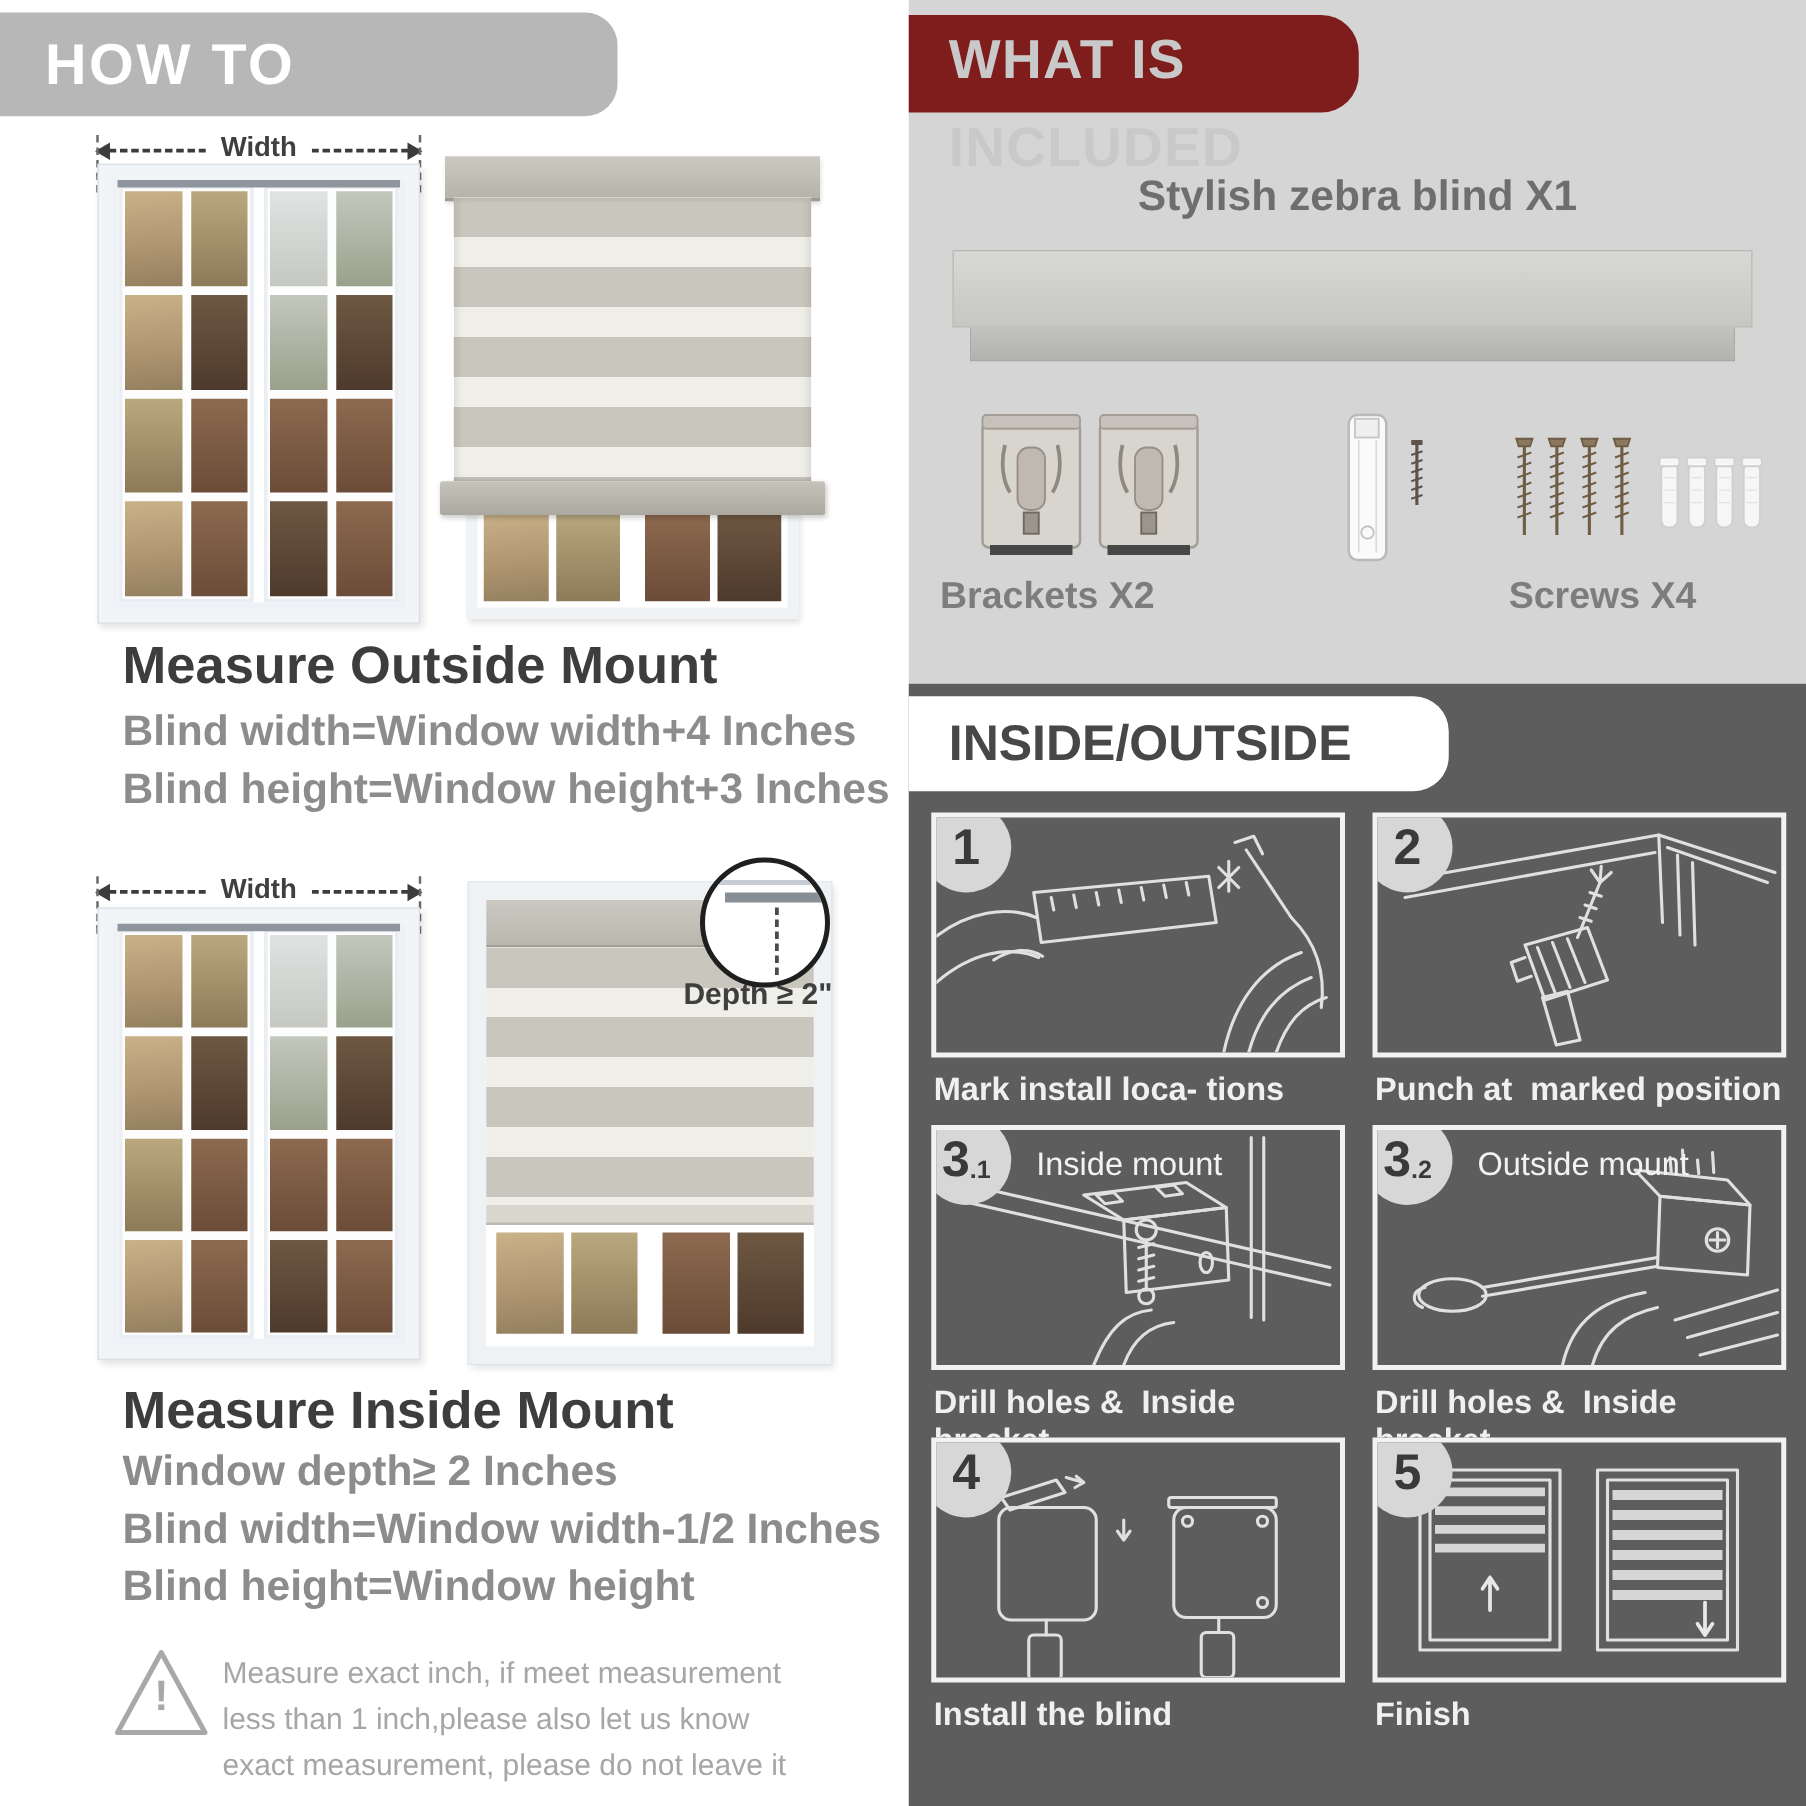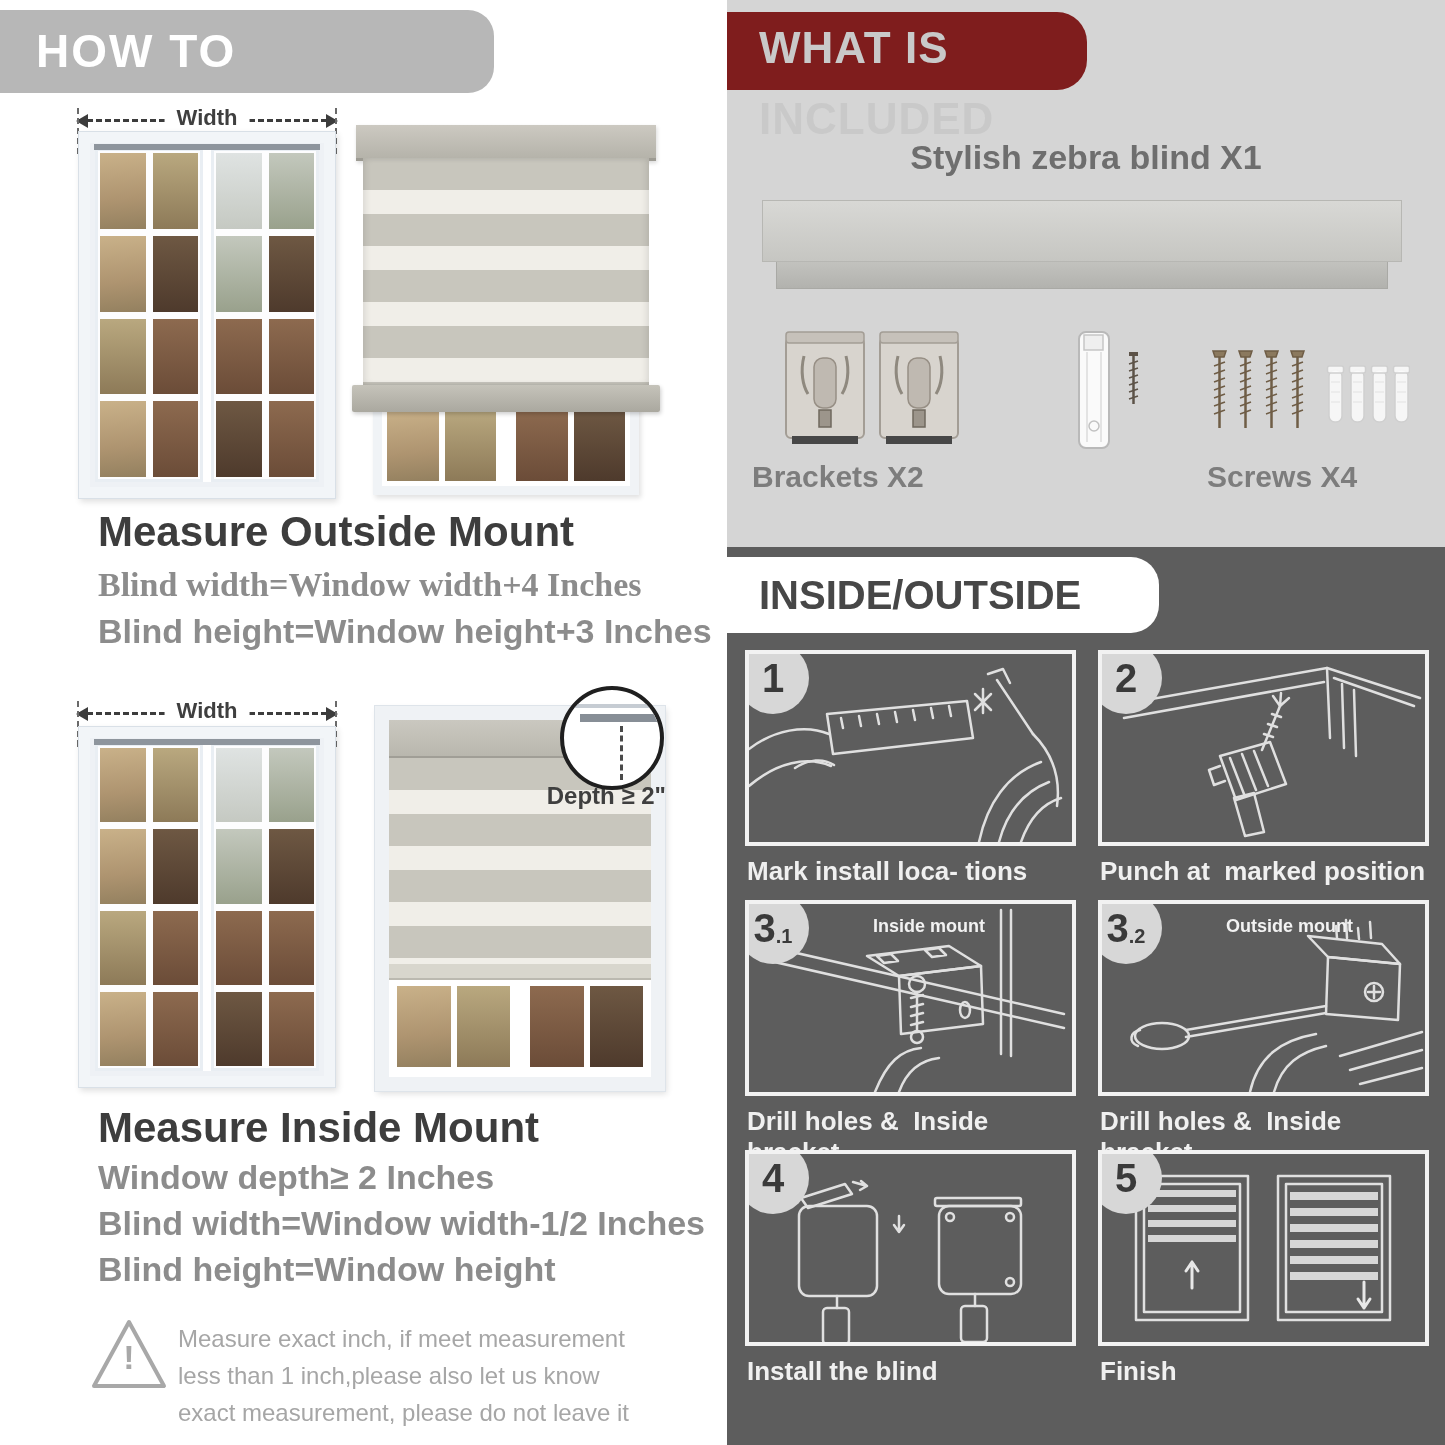--- a/index.html
+++ b/index.html
@@ -115,21 +115,21 @@
     padding-left:32px;box-sizing:border-box;}
   #steps{position:absolute;left:18px;top:103px;width:684px;display:grid;
     grid-template-columns:331px 331px;column-gap:22px;}
   .step{height:250px;position:relative;}
   .step-panel{position:relative;height:196px;border:4px solid #f2f2f2;box-sizing:border-box;
     overflow:hidden;background:#5d5d5d;}
   .badge{position:absolute;left:-12px;top:-12px;width:72px;height:72px;border-radius:50%;
     background:#d7d7d7;color:#3a3a3a;display:flex;align-items:center;justify-content:center;
     font-weight:bold;font-size:40px;z-index:2;}
   .badge .sub{font-size:20px;margin-top:16px;}
-  .step-label{position:absolute;left:80px;top:12px;color:#f2f2f2;font-size:18px;font-weight:bold;z-index:2;margin-left:44px;}
+  .step-label{position:absolute;left:80px;top:12px;color:#f2f2f2;font-size:26px;font-weight:normal;z-index:2;}
   .step-caption{position:absolute;top:206px;left:2px;color:#f0f0f0;font-size:26px;font-weight:bold;white-space:pre-wrap;}
   svg.art{position:absolute;left:0;top:0;width:100%;height:100%;}
 </style>
 </head>
 <body>
 
 <div class="abs" id="hdr-left">HOW TO MEASURE</div>
 
 <div class="abs fig" id="fig1">
   <div class="h-arrow" style="left:18px;top:14px;width:258px;">
@@ -180,21 +180,21 @@
       <div class="bpane t4"></div>
         <div class="bpane t5"></div>
     </div>
     <div class="cassette" style="left:296px;top:20px;width:300px;height:33px;"></div>
     <div class="stripes" style="left:303px;top:53px;width:286px;height:227px;"></div>
     <div class="rail" style="left:292px;top:280px;width:308px;height:27px;"></div>
   </div>
 </div>
 
 <div class="sec-title" style="top:508px;">Measure Outside Mount</div>
-<div class="sec-line" style="top:566px;font-family:Liberation Serif, serif;">Blind width=Window width+4 Inches</div>
+<div class="sec-line" style="top:566px;">Blind width=Window width+4 Inches</div>
 <div class="sec-line" style="top:612px;">Blind height=Window height+3 Inches</div>
 
 <div class="abs fig" id="fig2">
   <div class="h-arrow" style="left:18px;top:14px;width:258px;">
     <div class="ah-l"></div>
       <div class="ah-r"></div>
     <div class="tickL"></div>
       <div class="tickR"></div>
     <span class="h-label">Width</span>
   </div>

